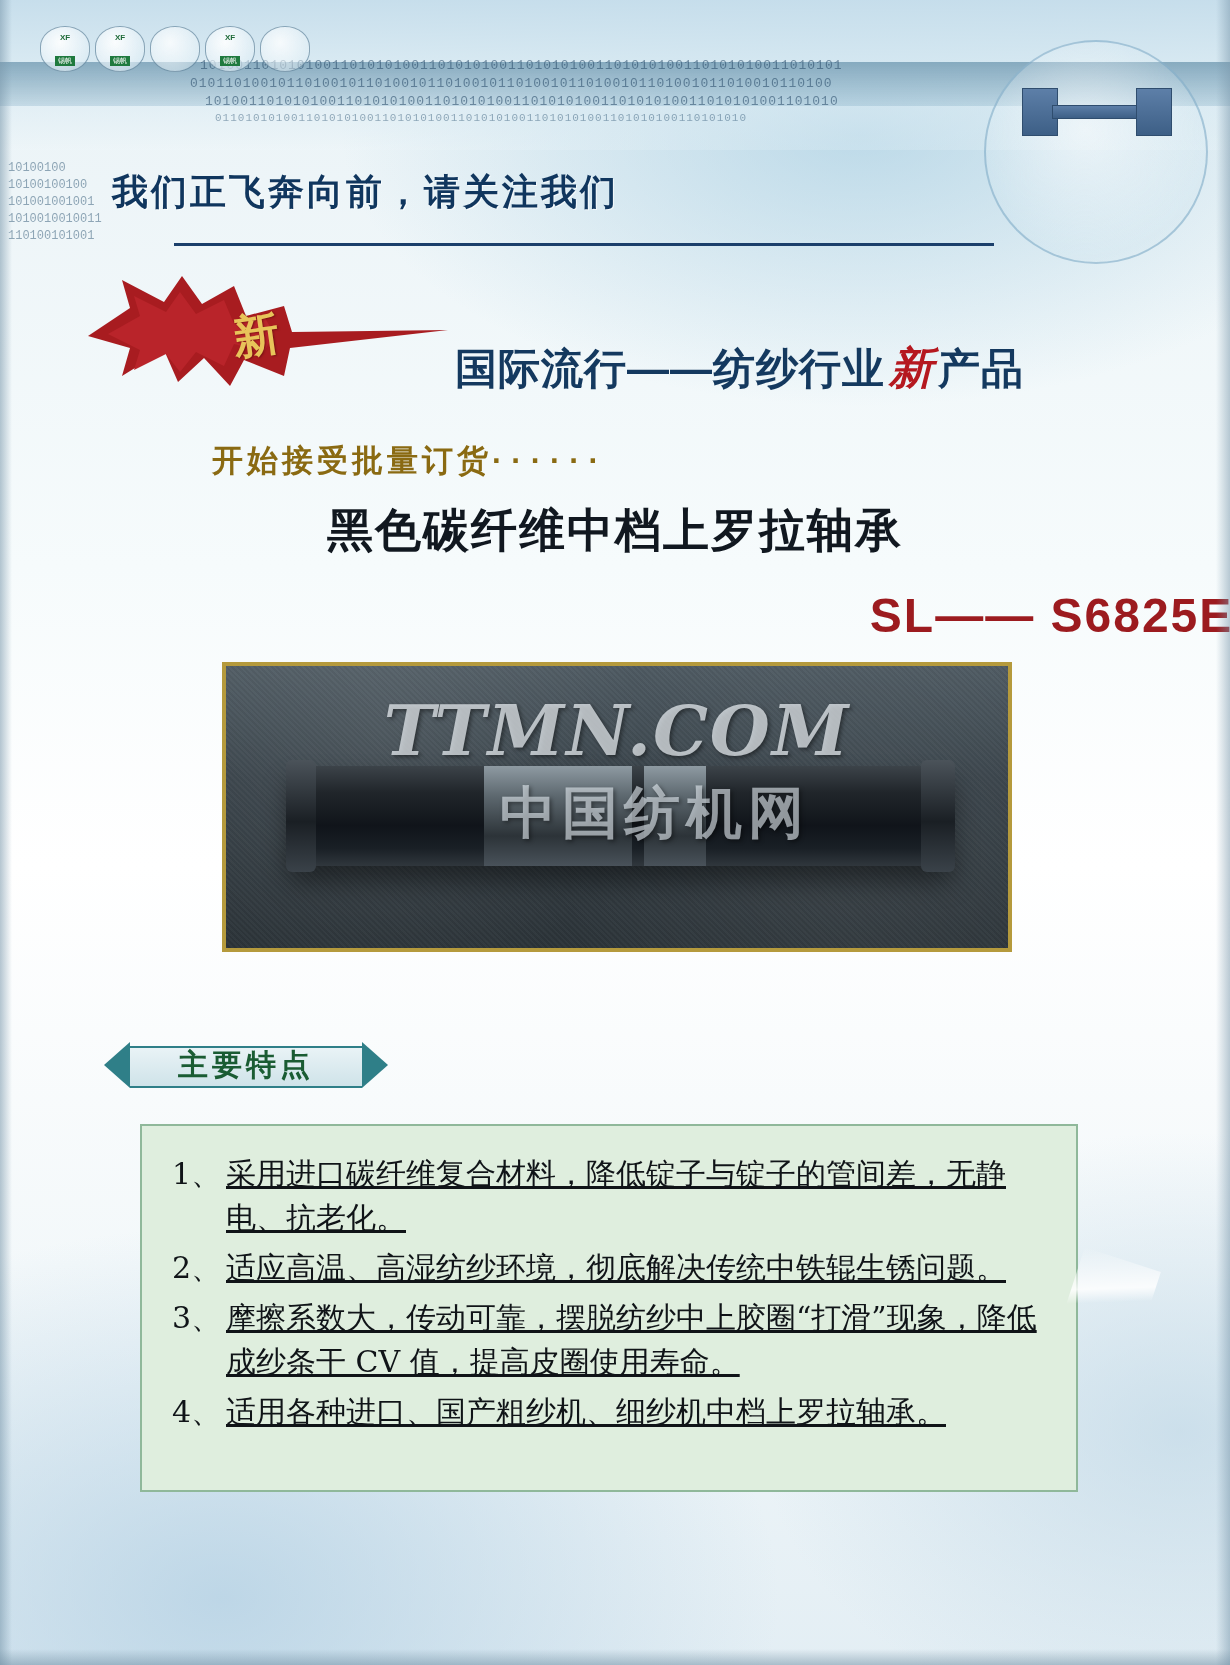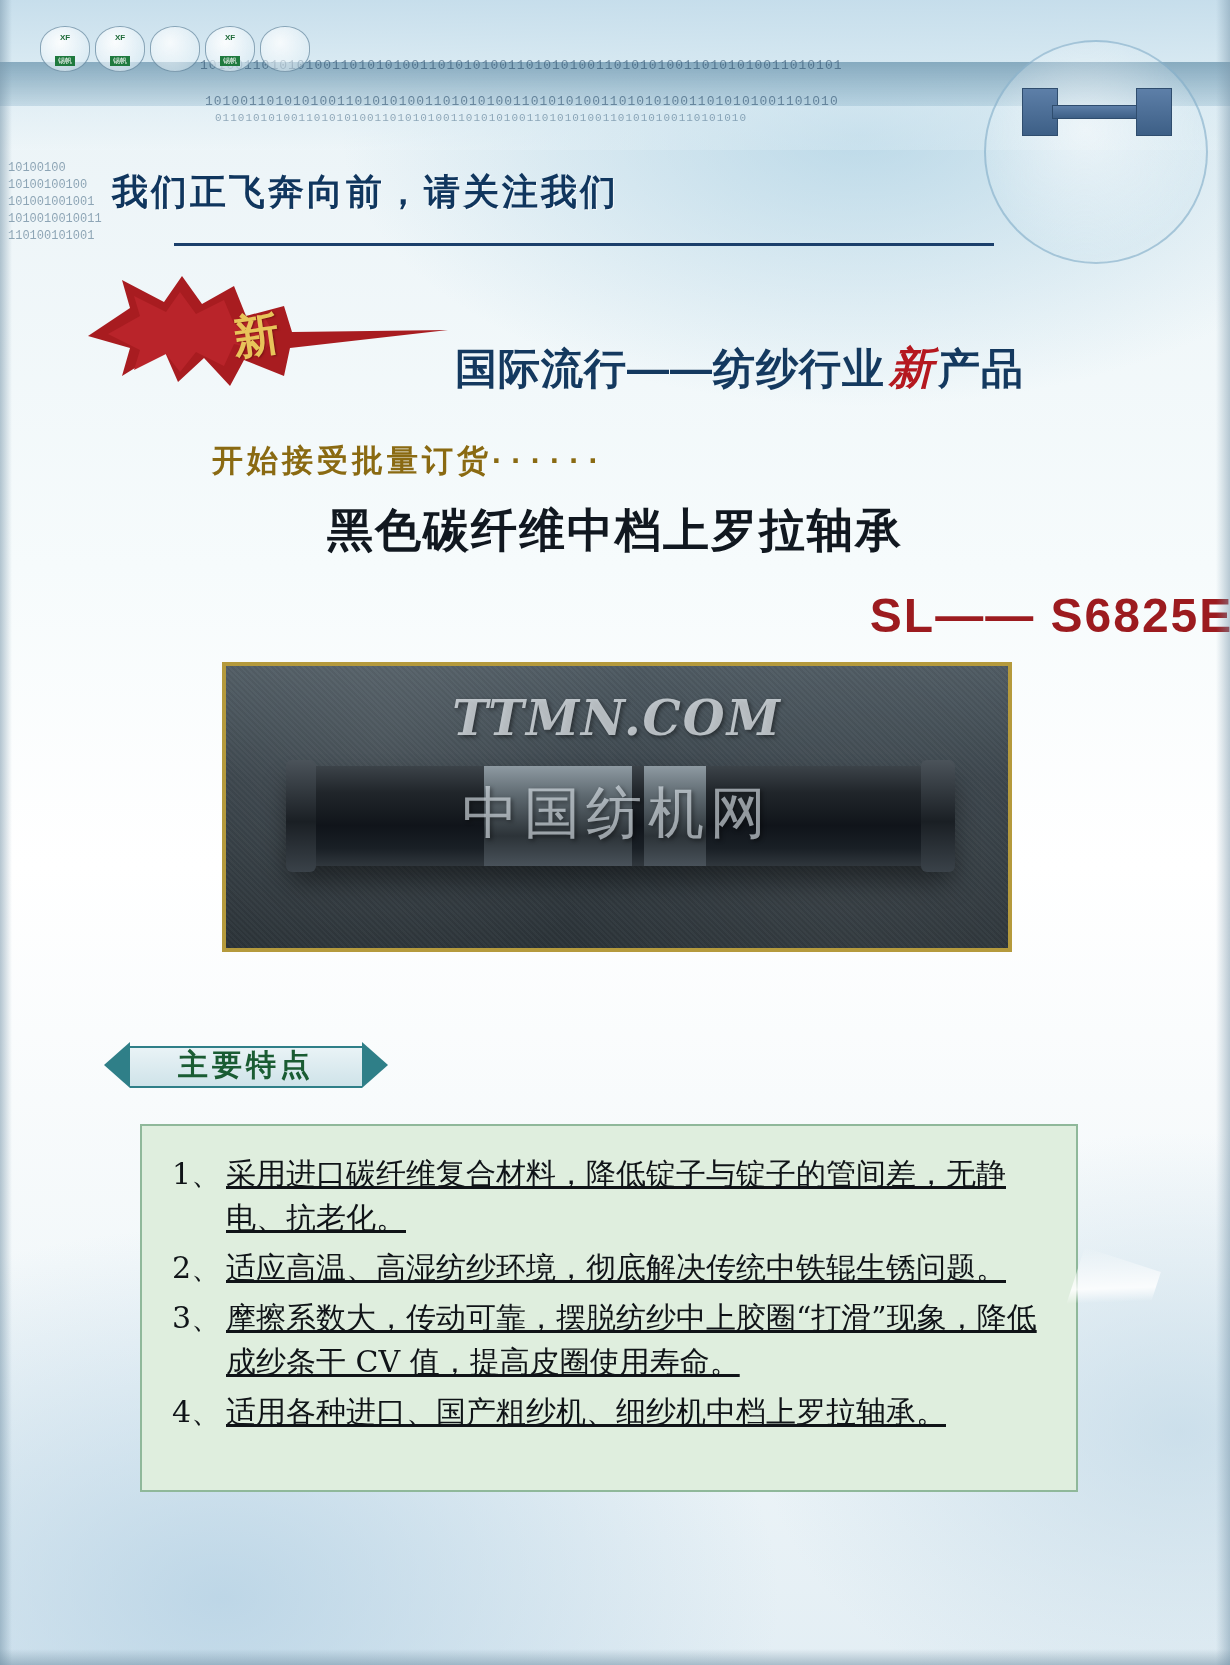--- a/index.html
+++ b/index.html
@@ -245,34 +245,35 @@
     border-radius: 6px;
     background: linear-gradient(180deg,#4b535a,#1a1f24 55%,#3a4249);
   }
   .wm1 {
     position: absolute;
     left: 0; top: 24px; width: 100%;
     text-align: center;
     font-family: "DejaVu Serif", serif;
     font-style: italic;
     font-weight: bold;
-    font-size: 48px;
+    font-size: 69px;
     color: rgba(236,241,245,0.72);
     letter-spacing: 2px;
     text-shadow: 2px 2px 4px rgba(0,0,0,0.45);
   }
   .wm2 {
     position: absolute;
     left: 0; top: 110px; width: 100%;
     text-align: center;
     font-size: 56px;
-    font-weight: normal;
+    font-weight: bold;
     color: rgba(228,236,242,0.62);
     letter-spacing: 6px;
     text-shadow: 2px 2px 4px rgba(0,0,0,0.4);
+    padding-left: 38px;
   }
 
   .order-note {
     position: absolute;
     right: 198px; top: 990px;
     font-size: 27px;
     color: #15243a;
     letter-spacing: 1px;
     white-space: nowrap;
   }
@@ -355,20 +356,21 @@
 </head>
 <body>
 
 <div class="page">
 
   <div class="bg-base"></div>
   <div class="bg-topband"></div>
   <div class="bg-topband-dark"></div>
 
   <div class="binary" style="left:200px; top:58px;">1010011010101001101010100110101010011010101001101010100110101010011010101</div>
+  <div class="binary" style="left:190px; top:76px;">0101101001011010010110100101101001011010010110100101101001011010010110100</div>
   <div class="binary" style="left:205px; top:94px;">101001101010100110101010011010101001101010100110101010011010101001101010</div>
   <div class="binary small" style="left:215px; top:112px;">0110101010011010101001101010100110101010011010101001101010100110101010</div>
   <div class="bg-left-bits">10100100
 10100100100
 101001001001
 1010010010011
 110100101001</div>
 
   <div class="circle-mark"></div>
   <div class="dumbbell">

